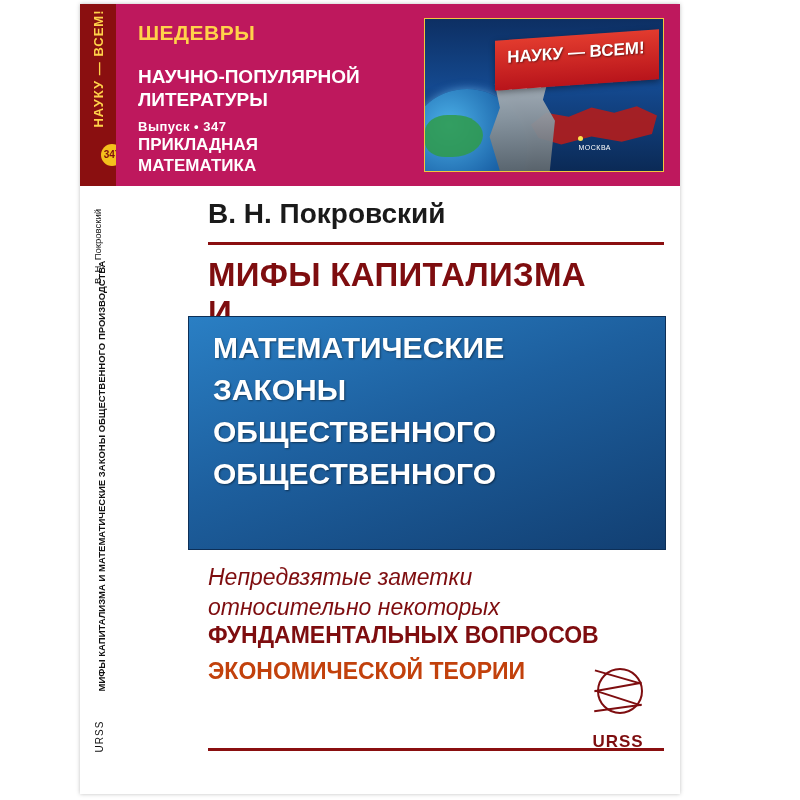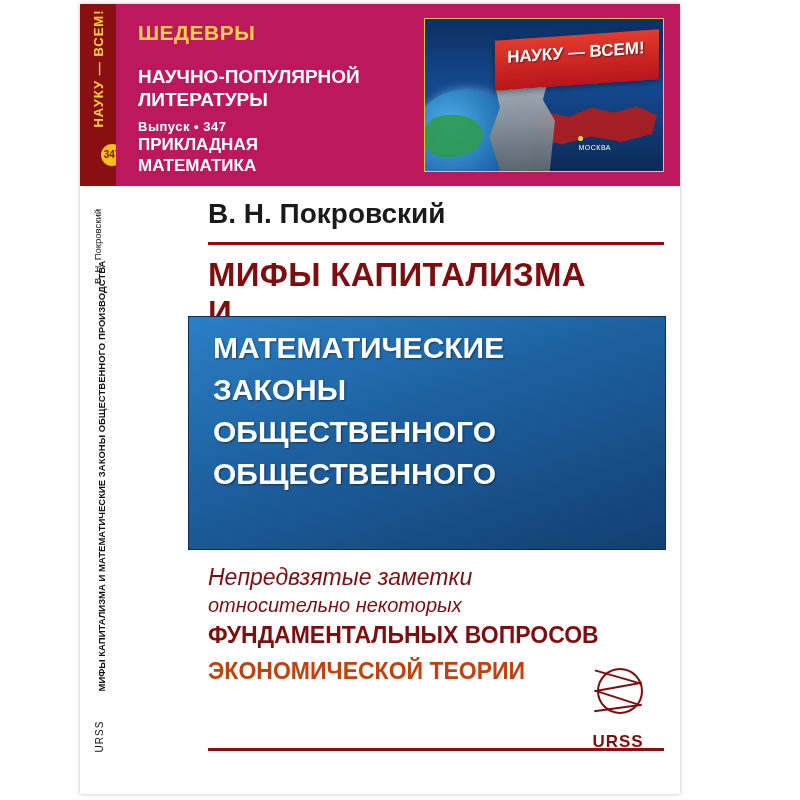--- a/index.html
+++ b/index.html
@@ -336,21 +336,21 @@
     left: 92px;
     top: 378px;
     font-size: 23px;
     font-style: italic;
     color: #7e0d0f;
   }
   .sub2 {
     position: absolute;
     left: 92px;
     top: 408px;
-    font-size: 20px;
+    font-size: 23px;
     font-style: italic;
     color: #7e0d0f;
   }
   .sub3 {
     position: absolute;
     left: 92px;
     top: 436px;
     font-size: 23px;
     font-weight: bold;
     color: #7e0d0f;

